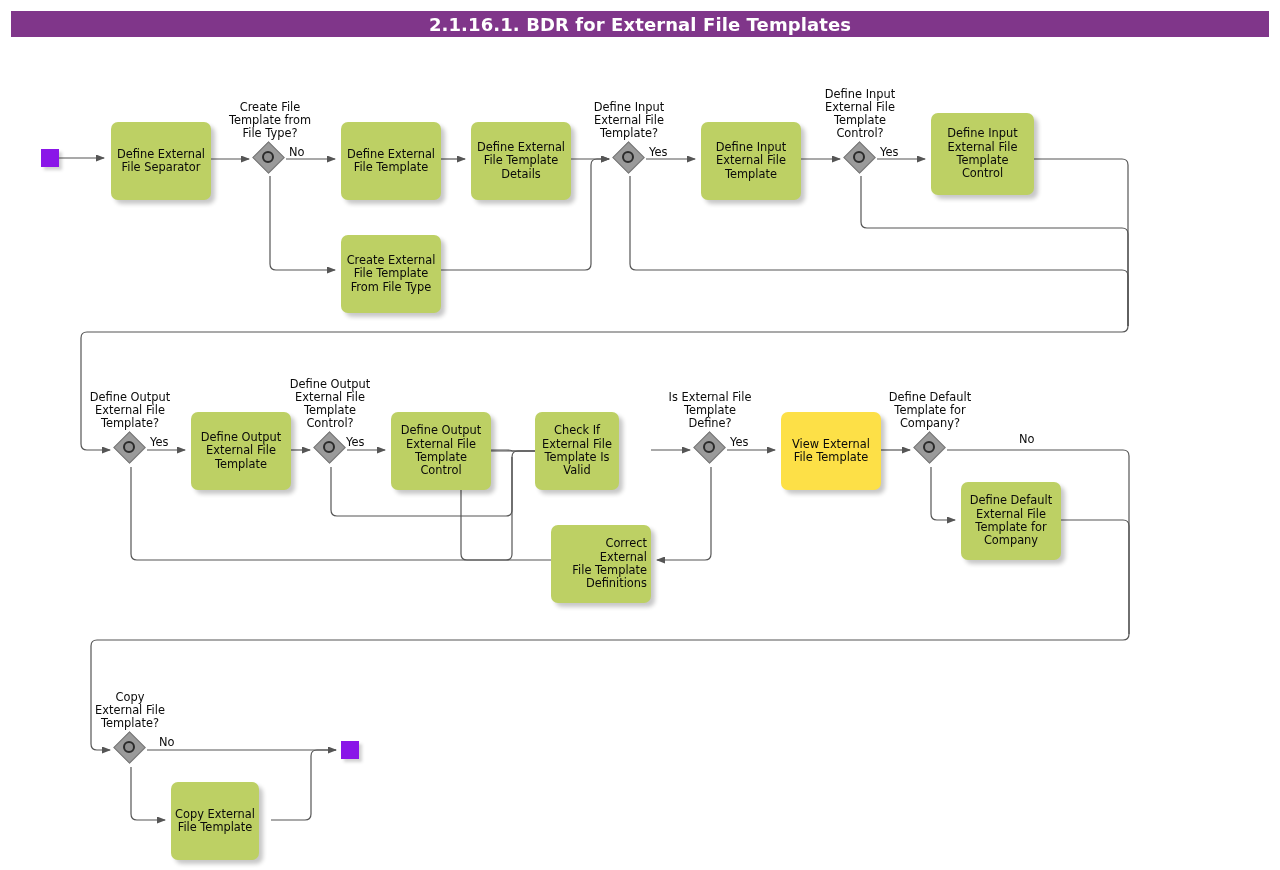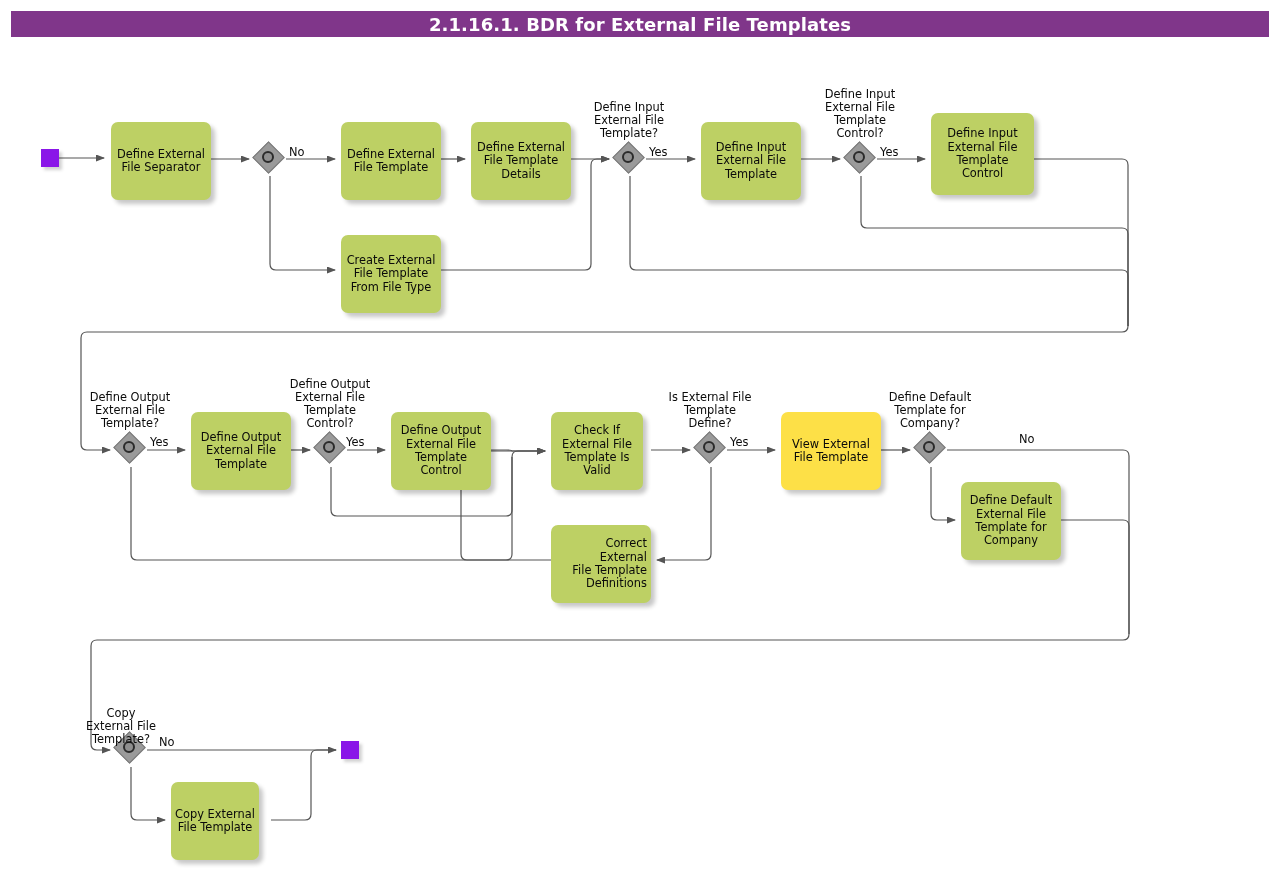--- a/index.html
+++ b/index.html
@@ -200,40 +200,43 @@
 External File
 Template
 Control</div>
     <div class="task" style="left: 191px; top: 412px; width: 100px; height: 78px; background: rgb(189, 208, 100);">Define Output
 External File
 Template</div>
     <div class="task" style="left: 391px; top: 412px; width: 100px; height: 78px; background: rgb(189, 208, 100);">Define Output
 External File
 Template
 Control</div>
-    <div class="task" style="left: 551px; top: 412px; width: 92px; height: 78px; background: rgb(189, 208, 100);">Check If
+    <div class="task" style="left: 535px; top: 412px; width: 84px; height: 78px; background: rgb(189, 208, 100);">Check If
 External File
 Template Is
 Valid</div>
     <div class="task" style="left: 551px; top: 525px; width: 100px; height: 78px; background: rgb(189, 208, 100); text-align: right;">Correct External
 File Template
 Definitions</div>
     <div class="task" style="left: 781px; top: 412px; width: 100px; height: 78px; background: #fde047;">View External
 File Template</div>
     <div class="task" style="left: 961px; top: 482px; width: 100px; height: 78px; background: rgb(189, 208, 100);">Define Default
 External File
 Template for
 Company</div>
     <div class="task" style="left: 171px; top: 782px; width: 88px; height: 78px; background: rgb(189, 208, 100);">Copy External
 File Template</div>
     <div class="gateway" style="left: 255px; top: 144px;">
       <div class="gw-shadow"></div>
       <div class="gw-body" style="background: rgb(154, 154, 154);"></div>
       <div class="gw-ring"></div>
     </div>
+    <div class="gw-label" style="left: 209px; top: 101px; width: 122px;">Create File
+Template from
+File Type?</div>
     <div class="gateway" style="left: 615px; top: 144px;">
       <div class="gw-shadow"></div>
       <div class="gw-body" style="background: rgb(154, 154, 154);"></div>
       <div class="gw-ring"></div>
     </div>
     <div class="gw-label" style="left: 568px; top: 101px; width: 122px;">Define Input
 External File
 Template?</div>
     <div class="gateway" style="left: 846px; top: 144px;">
       <div class="gw-shadow"></div>
@@ -275,21 +278,21 @@
       <div class="gw-ring"></div>
     </div>
     <div class="gw-label" style="left: 869px; top: 391px; width: 122px;">Define Default
 Template for
 Company?</div>
     <div class="gateway" style="left: 116px; top: 734px;">
       <div class="gw-shadow"></div>
       <div class="gw-body" style="background: rgb(154, 154, 154);"></div>
       <div class="gw-ring"></div>
     </div>
-    <div class="gw-label" style="left: 60px; top: 691px; width: 122px; margin-top: 16px;">Copy
+    <div class="gw-label" style="left: 69px; top: 691px; width: 122px;">Copy
 External File
 Template?</div>
     <div class="branch-label" style="left: 289px; top: 145px;">No</div>
     <div class="branch-label" style="left: 649px; top: 145px;">Yes</div>
     <div class="branch-label" style="left: 880px; top: 145px;">Yes</div>
     <div class="branch-label" style="left: 150px; top: 435px;">Yes</div>
     <div class="branch-label" style="left: 346px; top: 435px;">Yes</div>
     <div class="branch-label" style="left: 730px; top: 435px;">Yes</div>
     <div class="branch-label" style="left: 1019px; top: 432px;">No</div>
     <div class="branch-label" style="left: 159px; top: 735px;">No</div>

